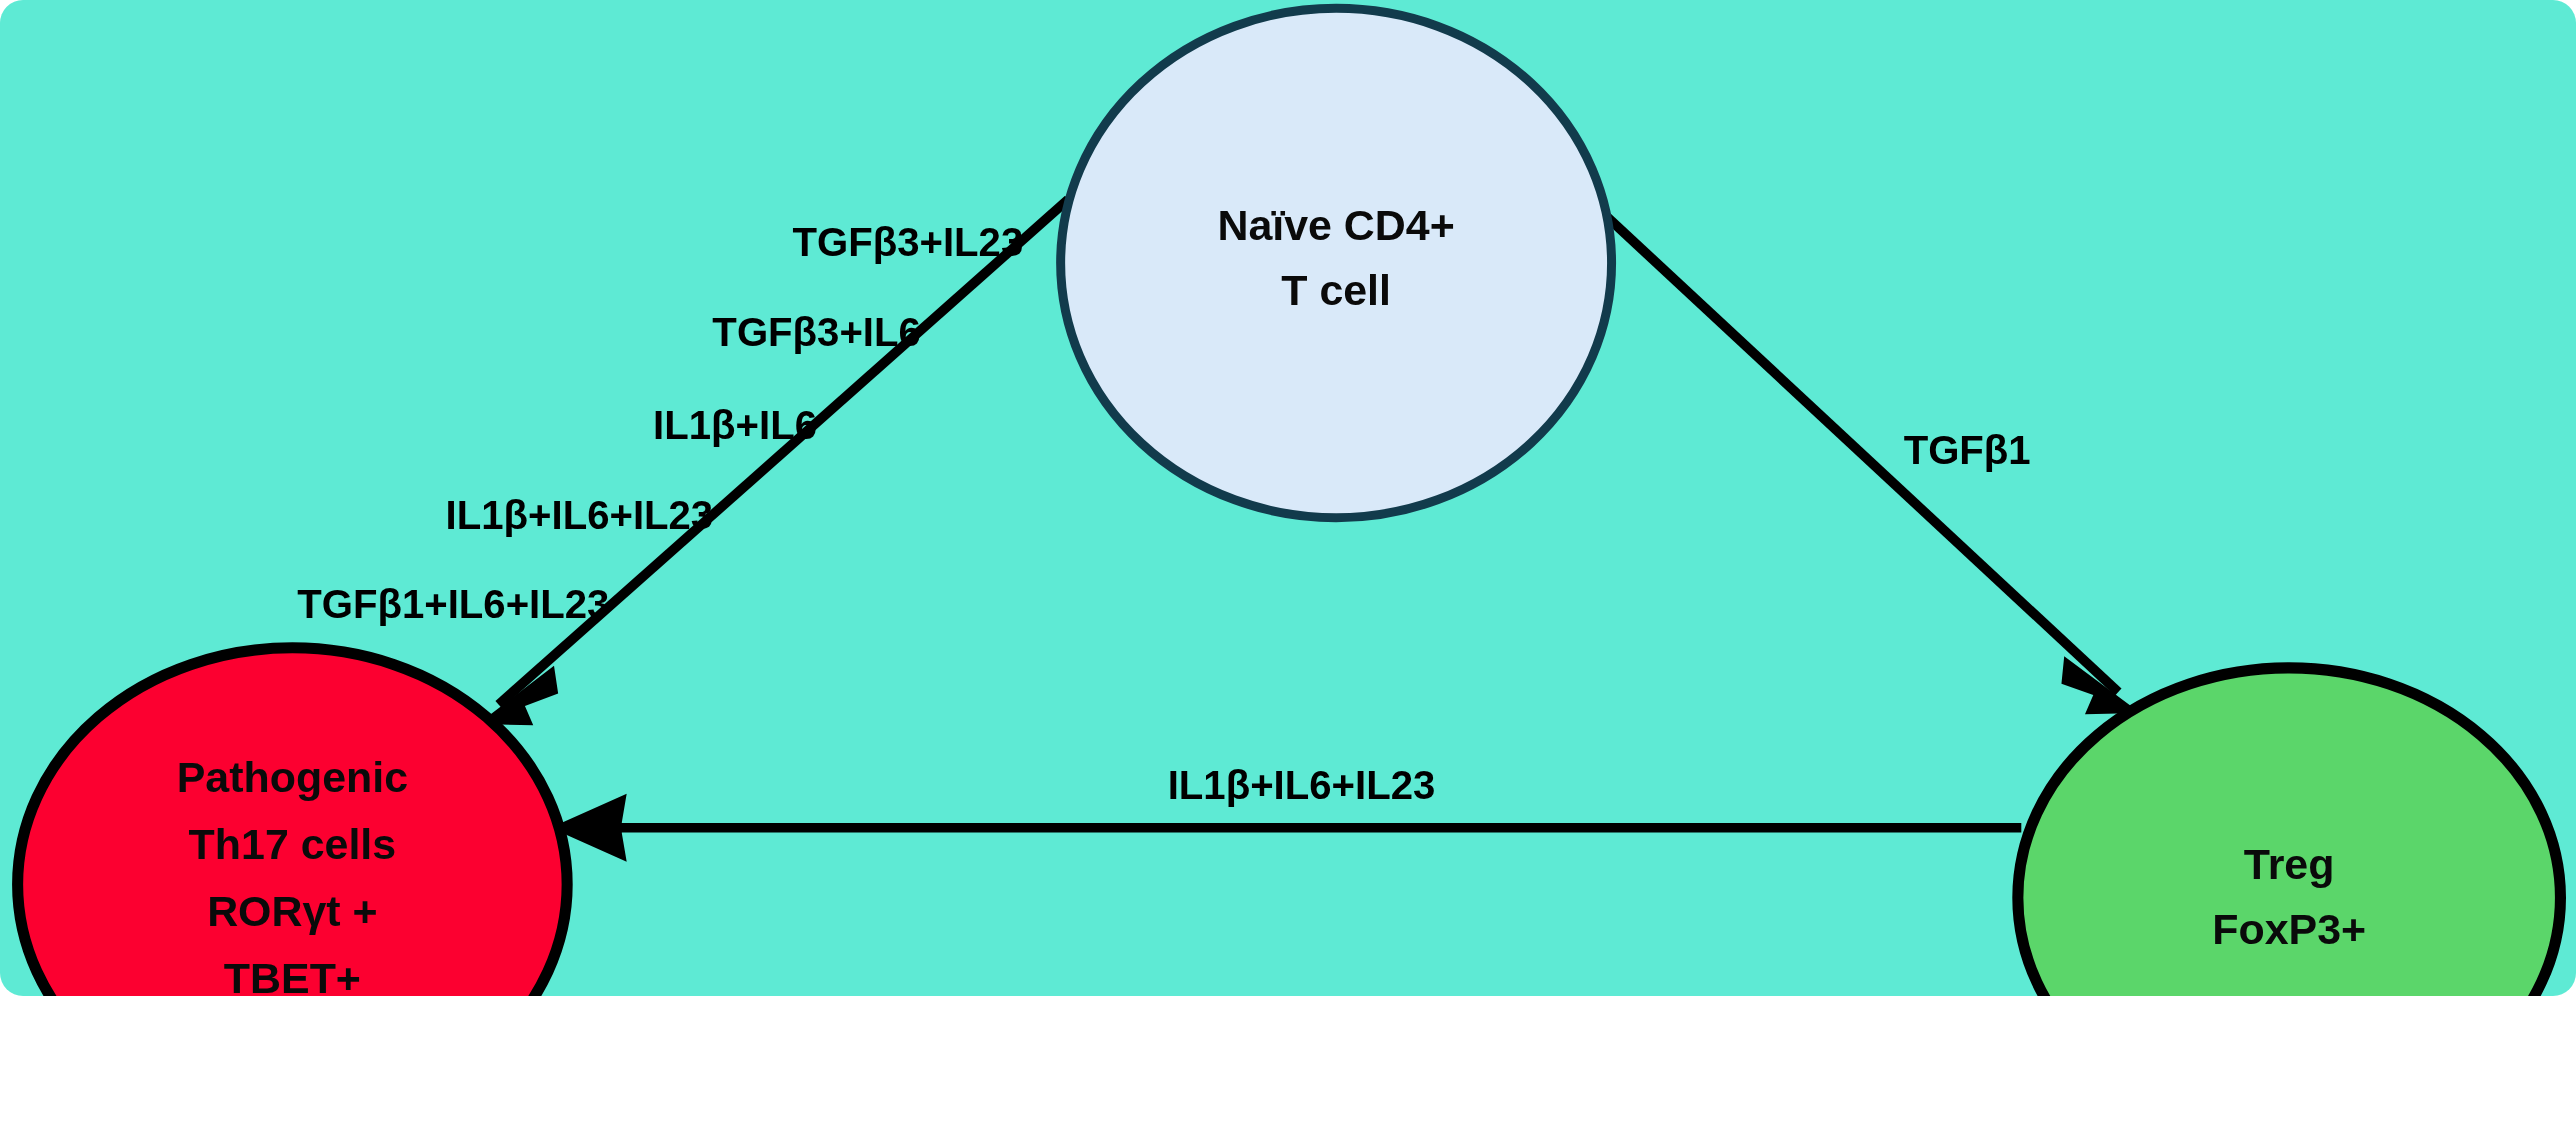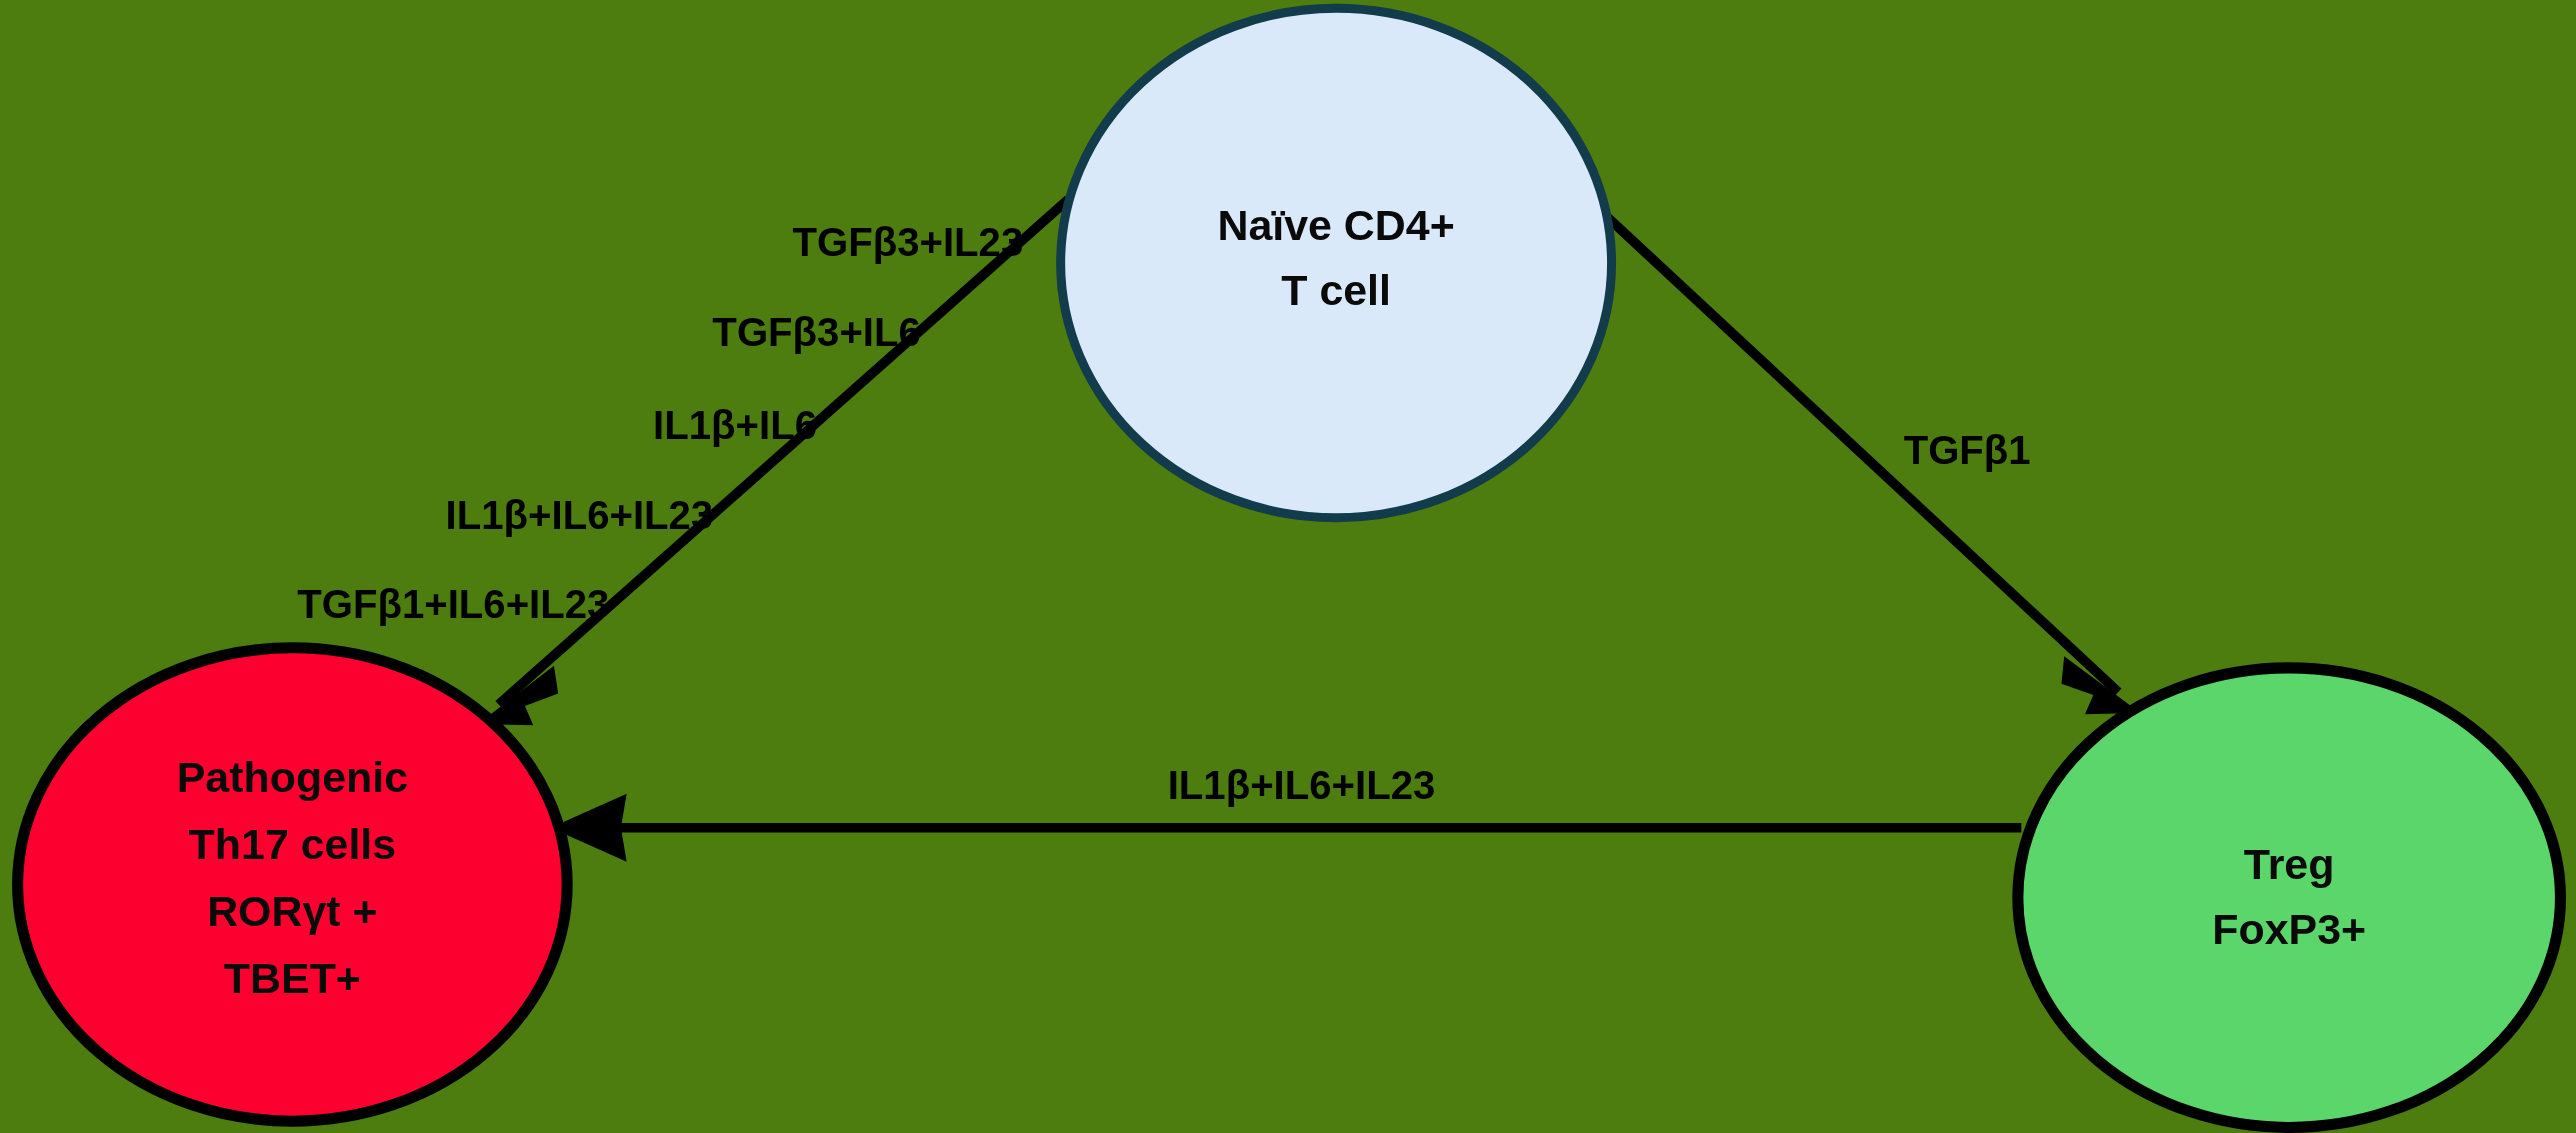--- a/index.html
+++ b/index.html
@@ -7,23 +7,24 @@
     margin: 0;
     padding: 0;
     background: #ffffff;
   }
   body {
     font-family: "Liberation Sans", sans-serif;
   }
   #diagram-root {
     position: relative;
     width: 2576px;
-    height: 1133px;
-    background: #4d7c0f;
+    height: 996px;
+    background: #5eead4;
     overflow: hidden;
+    border-radius: 23px;
   }
   svg#pathway-svg {
     display: block;
     width: 2576px;
     height: 1133px;
   }
   .node-label {
     font-family: "Liberation Sans", sans-serif;
     font-weight: bold;
     fill: #0a0a0a;

